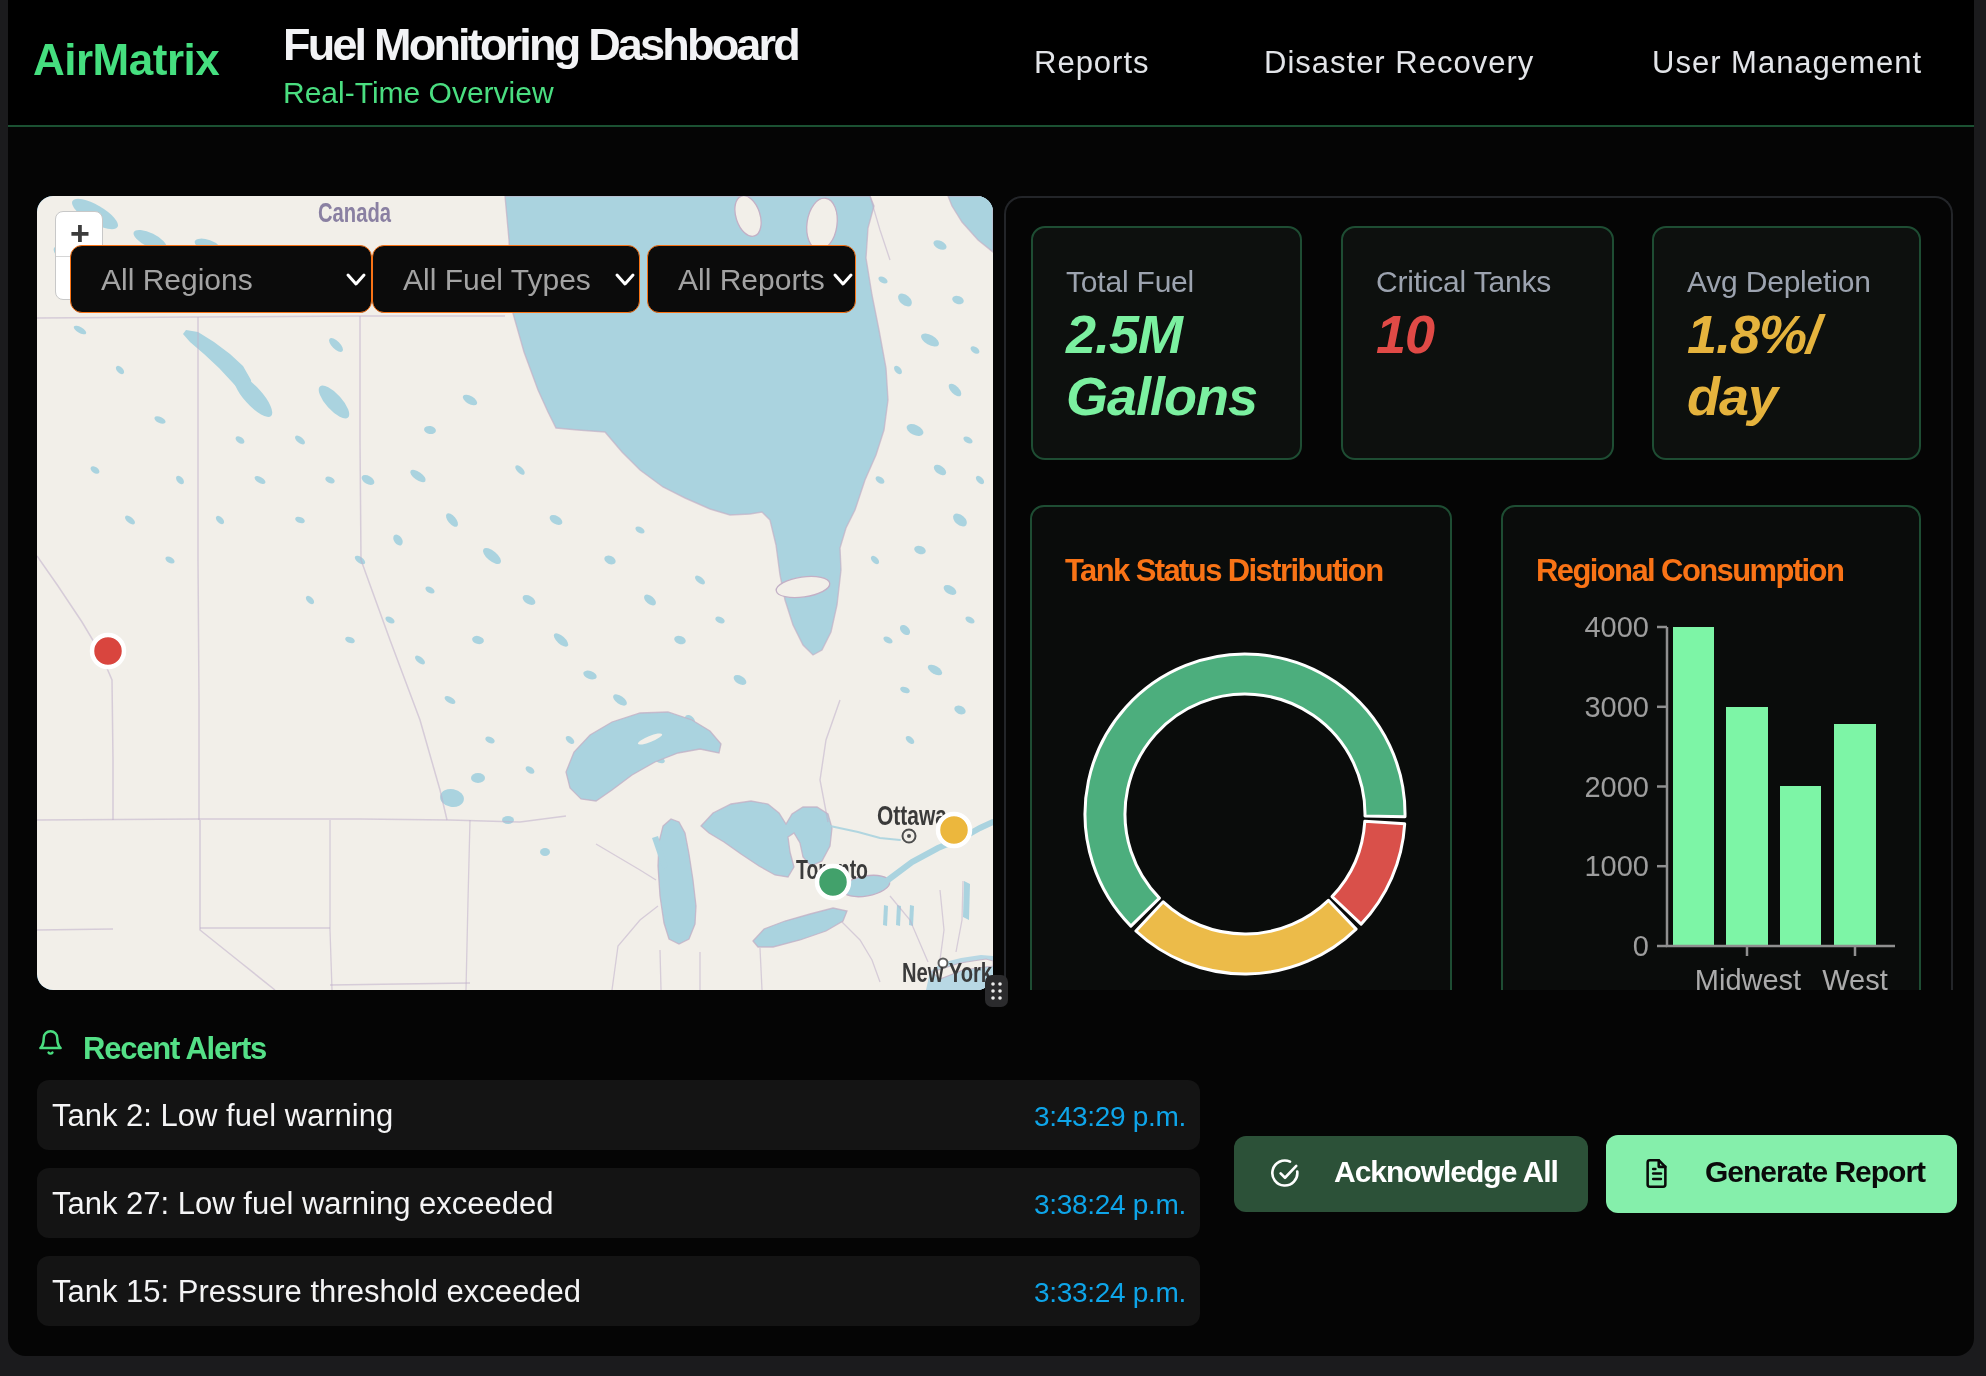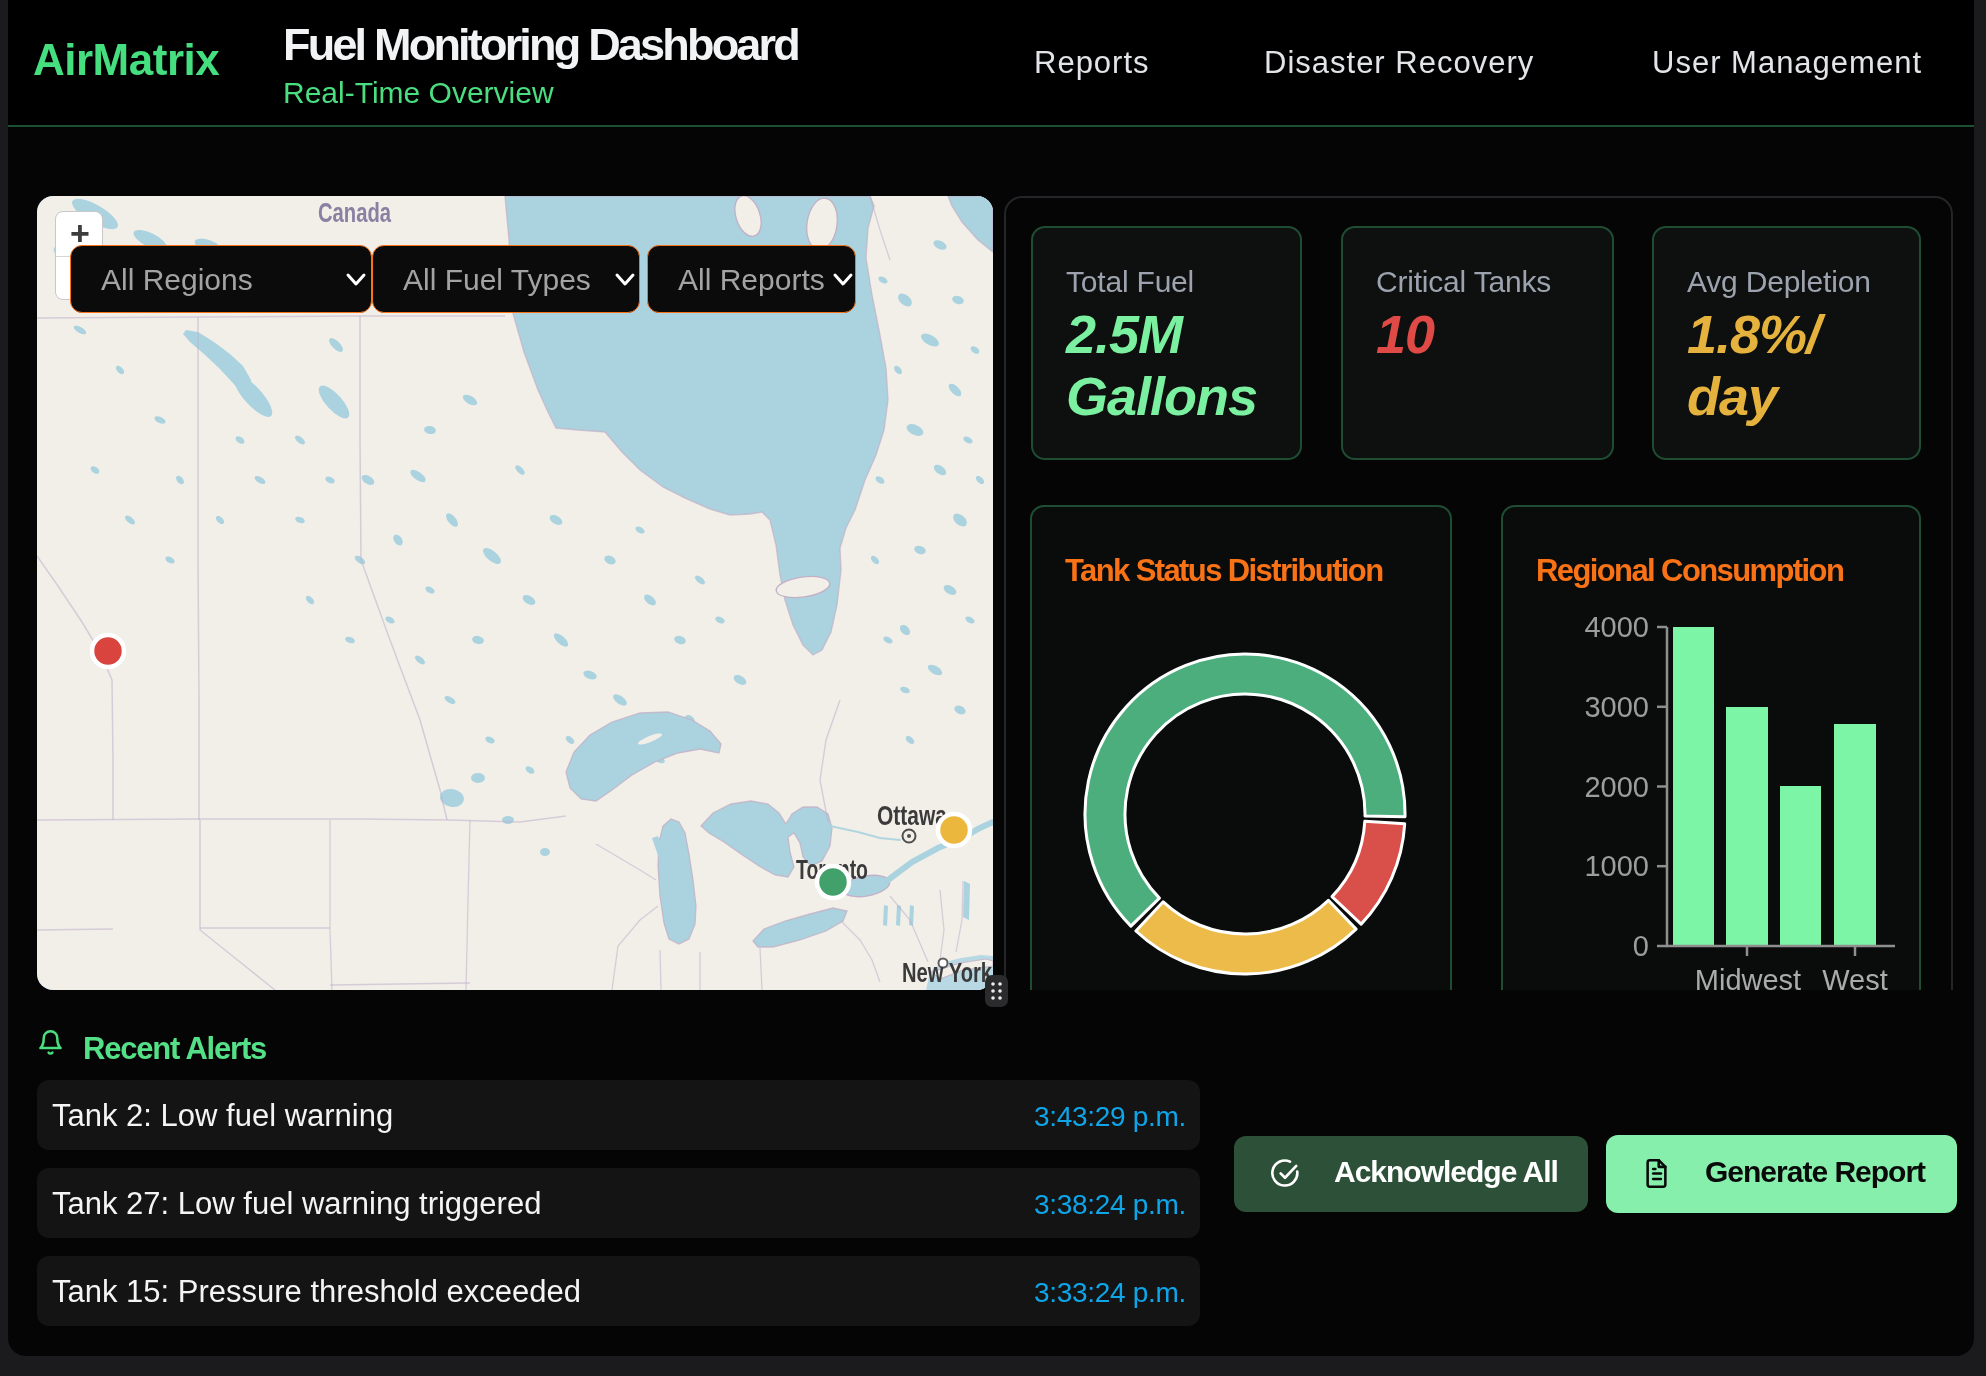--- a/index.html
+++ b/index.html
@@ -289,21 +289,21 @@
 <path d="M18 8.5a6 6 0 0 0-12 0c0 7-3 9-3 9h18s-3-2-3-9"></path>
 <path d="M13.7 21.5a2 2 0 0 1-3.4 0"></path>
 </svg>
 </div>
 <div id="ralerts">Recent Alerts</div>
 <div class="arow" style="top:1080px;">
     <span class="at">Tank 2: Low fuel warning</span>
     <span class="tm">3:43:29 p.m.</span>
   </div>
 <div class="arow" style="top:1168px;">
-    <span class="at">Tank 27: Low fuel warning triggered</span>
+    <span class="at">Tank 27: Low fuel warning exceeded</span>
     <span class="tm">3:38:24 p.m.</span>
   </div>
 <div class="arow" style="top:1256px;">
     <span class="at">Tank 15: Pressure threshold exceeded</span>
     <span class="tm">3:33:24 p.m.</span>
   </div>
 
 <div class="btn" id="ackbtn">
 <svg style="position:absolute; left:36px; top:23px;" width="30" height="30" viewBox="0 0 24 24" fill="none" stroke="#fff" stroke-width="2.1" stroke-linecap="round" stroke-linejoin="round">
 <path d="M21.8 10a10 10 0 1 1-5.8-7.9"></path>

